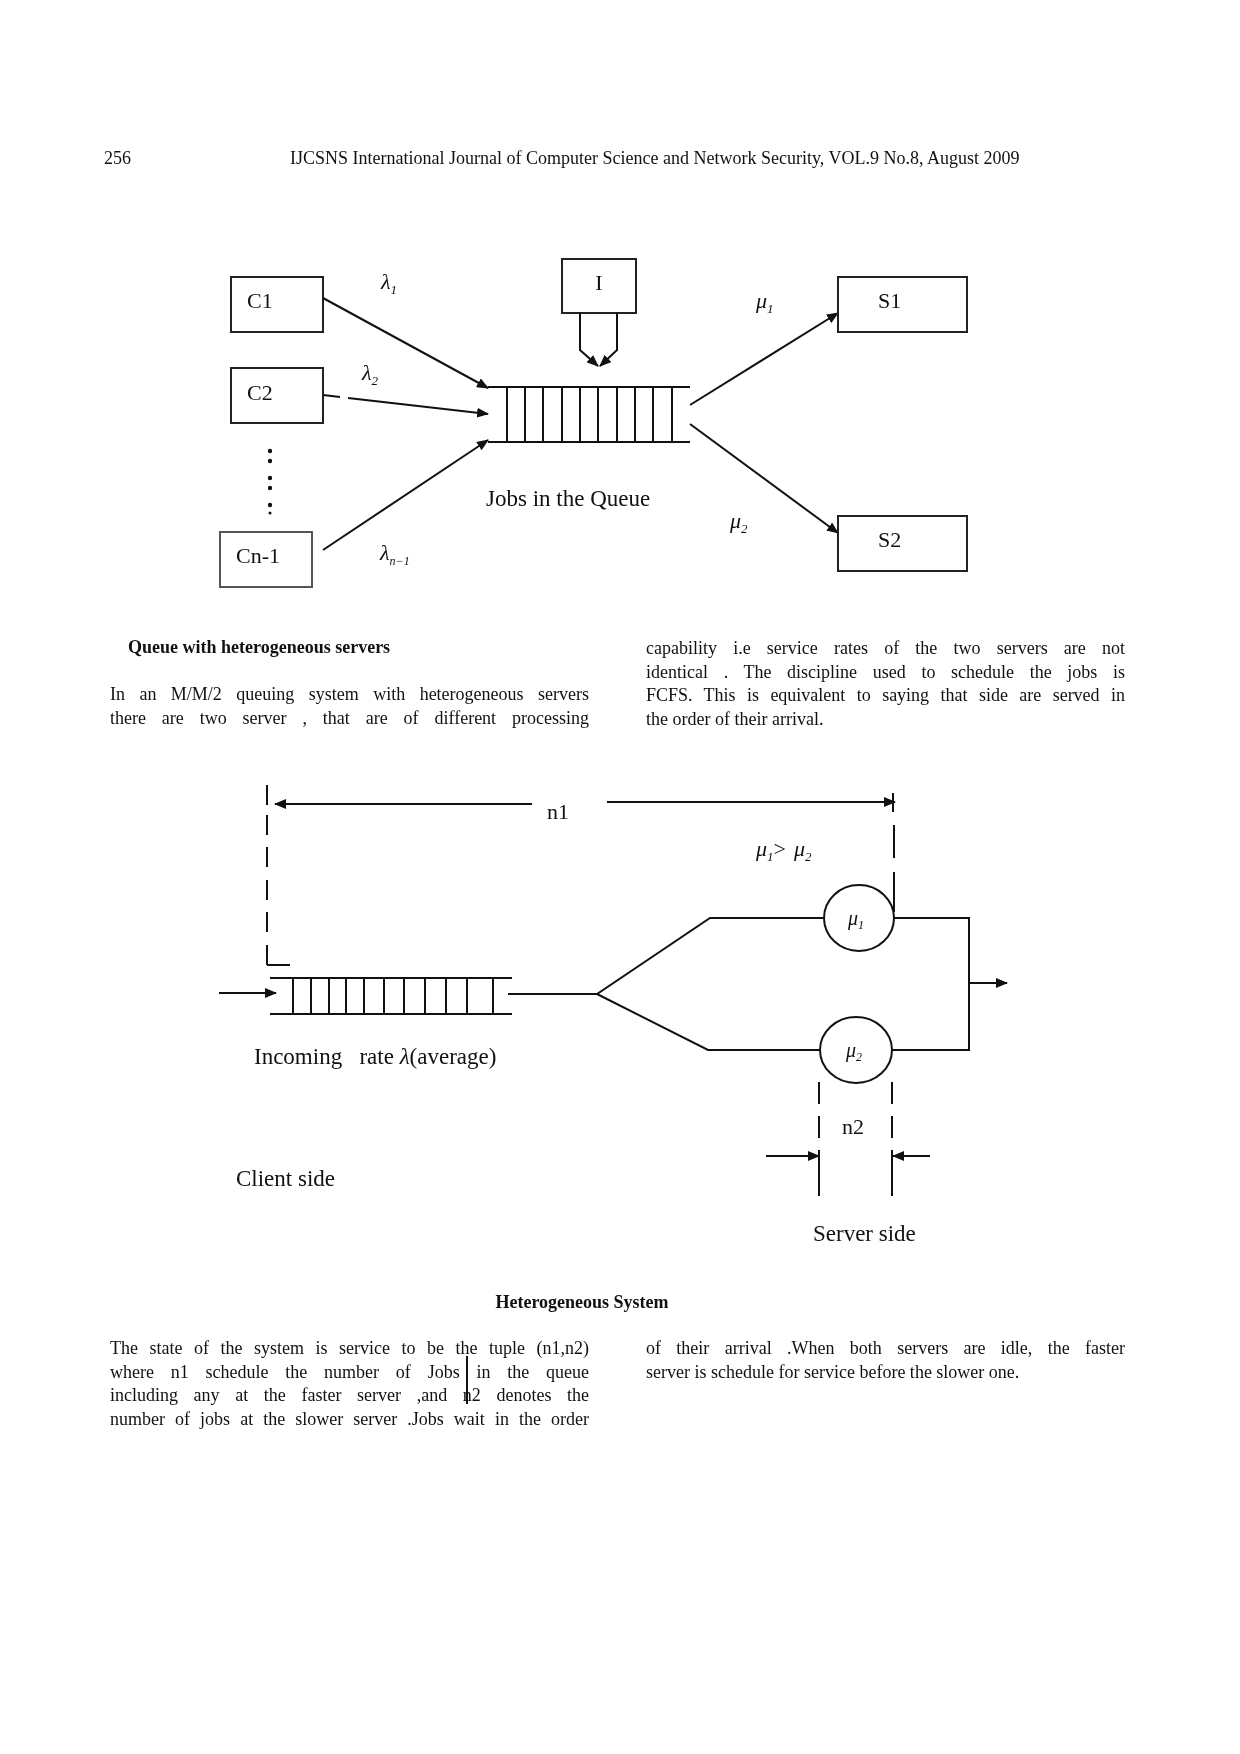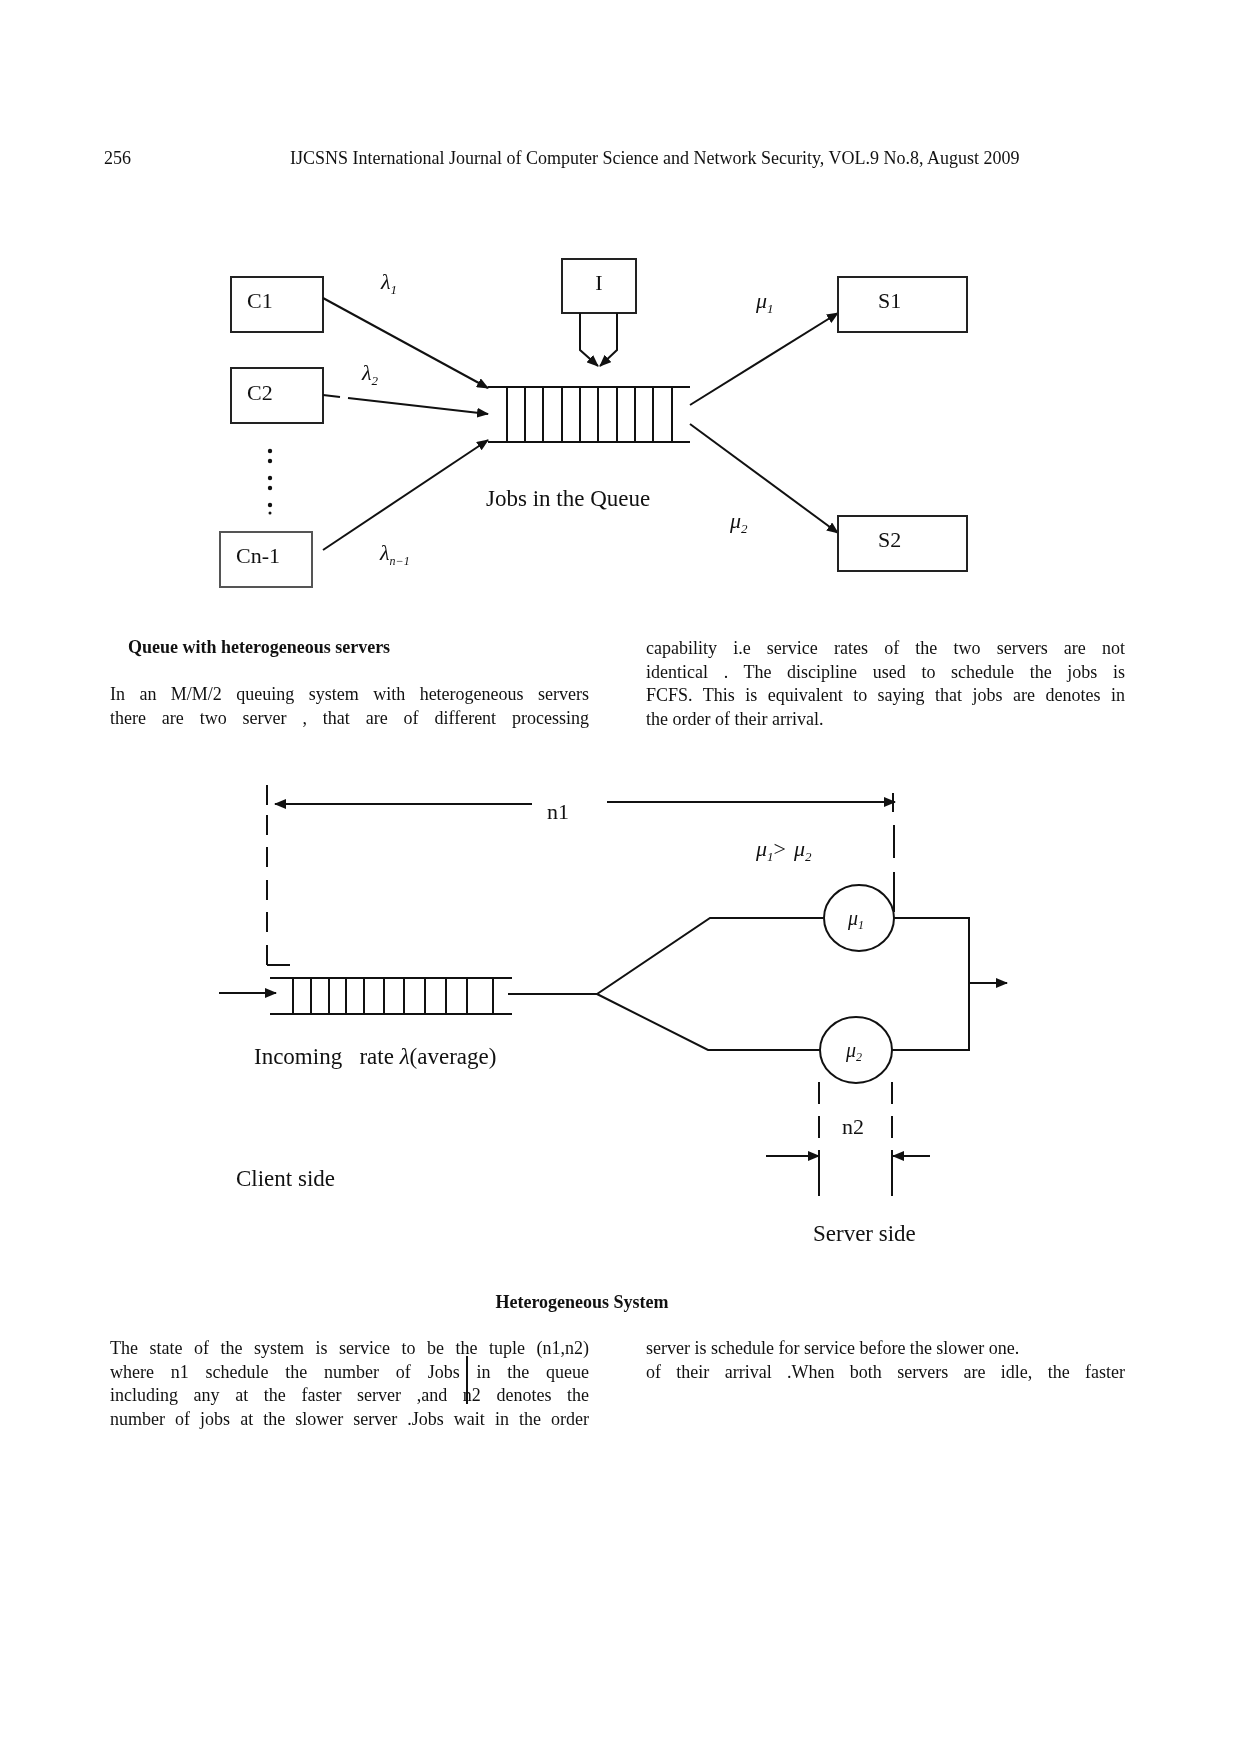--- a/index.html
+++ b/index.html
@@ -95,21 +95,21 @@
 </svg>
 
 <div class="abs h-bold" style="left:128px;top:637px;">Queue with heterogeneous servers</div>
 <div class="abs para" style="left:110px;top:683px;width:479px;">
   <div>In an M/M/2 queuing system with heterogeneous servers</div>
   <div>there are two server , that are of different processing</div>
 </div>
 <div class="abs para" style="left:646px;top:637px;width:479px;">
   <div>capability i.e service rates of the two servers are not</div>
   <div>identical . The discipline used to schedule the jobs is</div>
-  <div>FCFS. This is equivalent to saying that jobs are denotes in</div>
+  <div>FCFS. This is equivalent to saying that side are served in</div>
   <div class="last" style="text-align-last:left">the order of their arrival.</div>
 </div>
 
 <svg class="abs" style="left:0;top:760px;" width="1240" height="520">
   <defs>
     <marker id="ah2" markerWidth="12" markerHeight="10" refX="11" refY="5" orient="auto" markerUnits="userSpaceOnUse">
       <path d="M0,0 L12,5 L0,10 z" fill="#111"></path>
     </marker>
   </defs>
 
@@ -171,15 +171,15 @@
 <div class="abs caption" style="left:0;width:1164px;text-align:center;top:1292px;">Heterogeneous System</div>
 
 <div class="abs para" style="left:110px;top:1337px;width:479px;">
   <div>The state of the system is service to be the tuple (n1,n2)</div>
   <div>where n1 schedule the number of Jobs in the queue</div>
   <div>including any at the faster server ,and n2 denotes the</div>
   <div>number of jobs at the slower server .Jobs wait in the order</div>
 </div>
 <div class="abs" style="left:466px;top:1356px;width:2px;height:48px;background:#111;"></div>
 <div class="abs para" style="left:646px;top:1337px;width:479px;">
+  <div>of their arrival .When both servers are idle, the faster</div>
   <div style="text-align-last:left">server is schedule for service before the slower one.</div>
-  <div>of their arrival .When both servers are idle, the faster</div>
 </div>
 
 </body></html>

